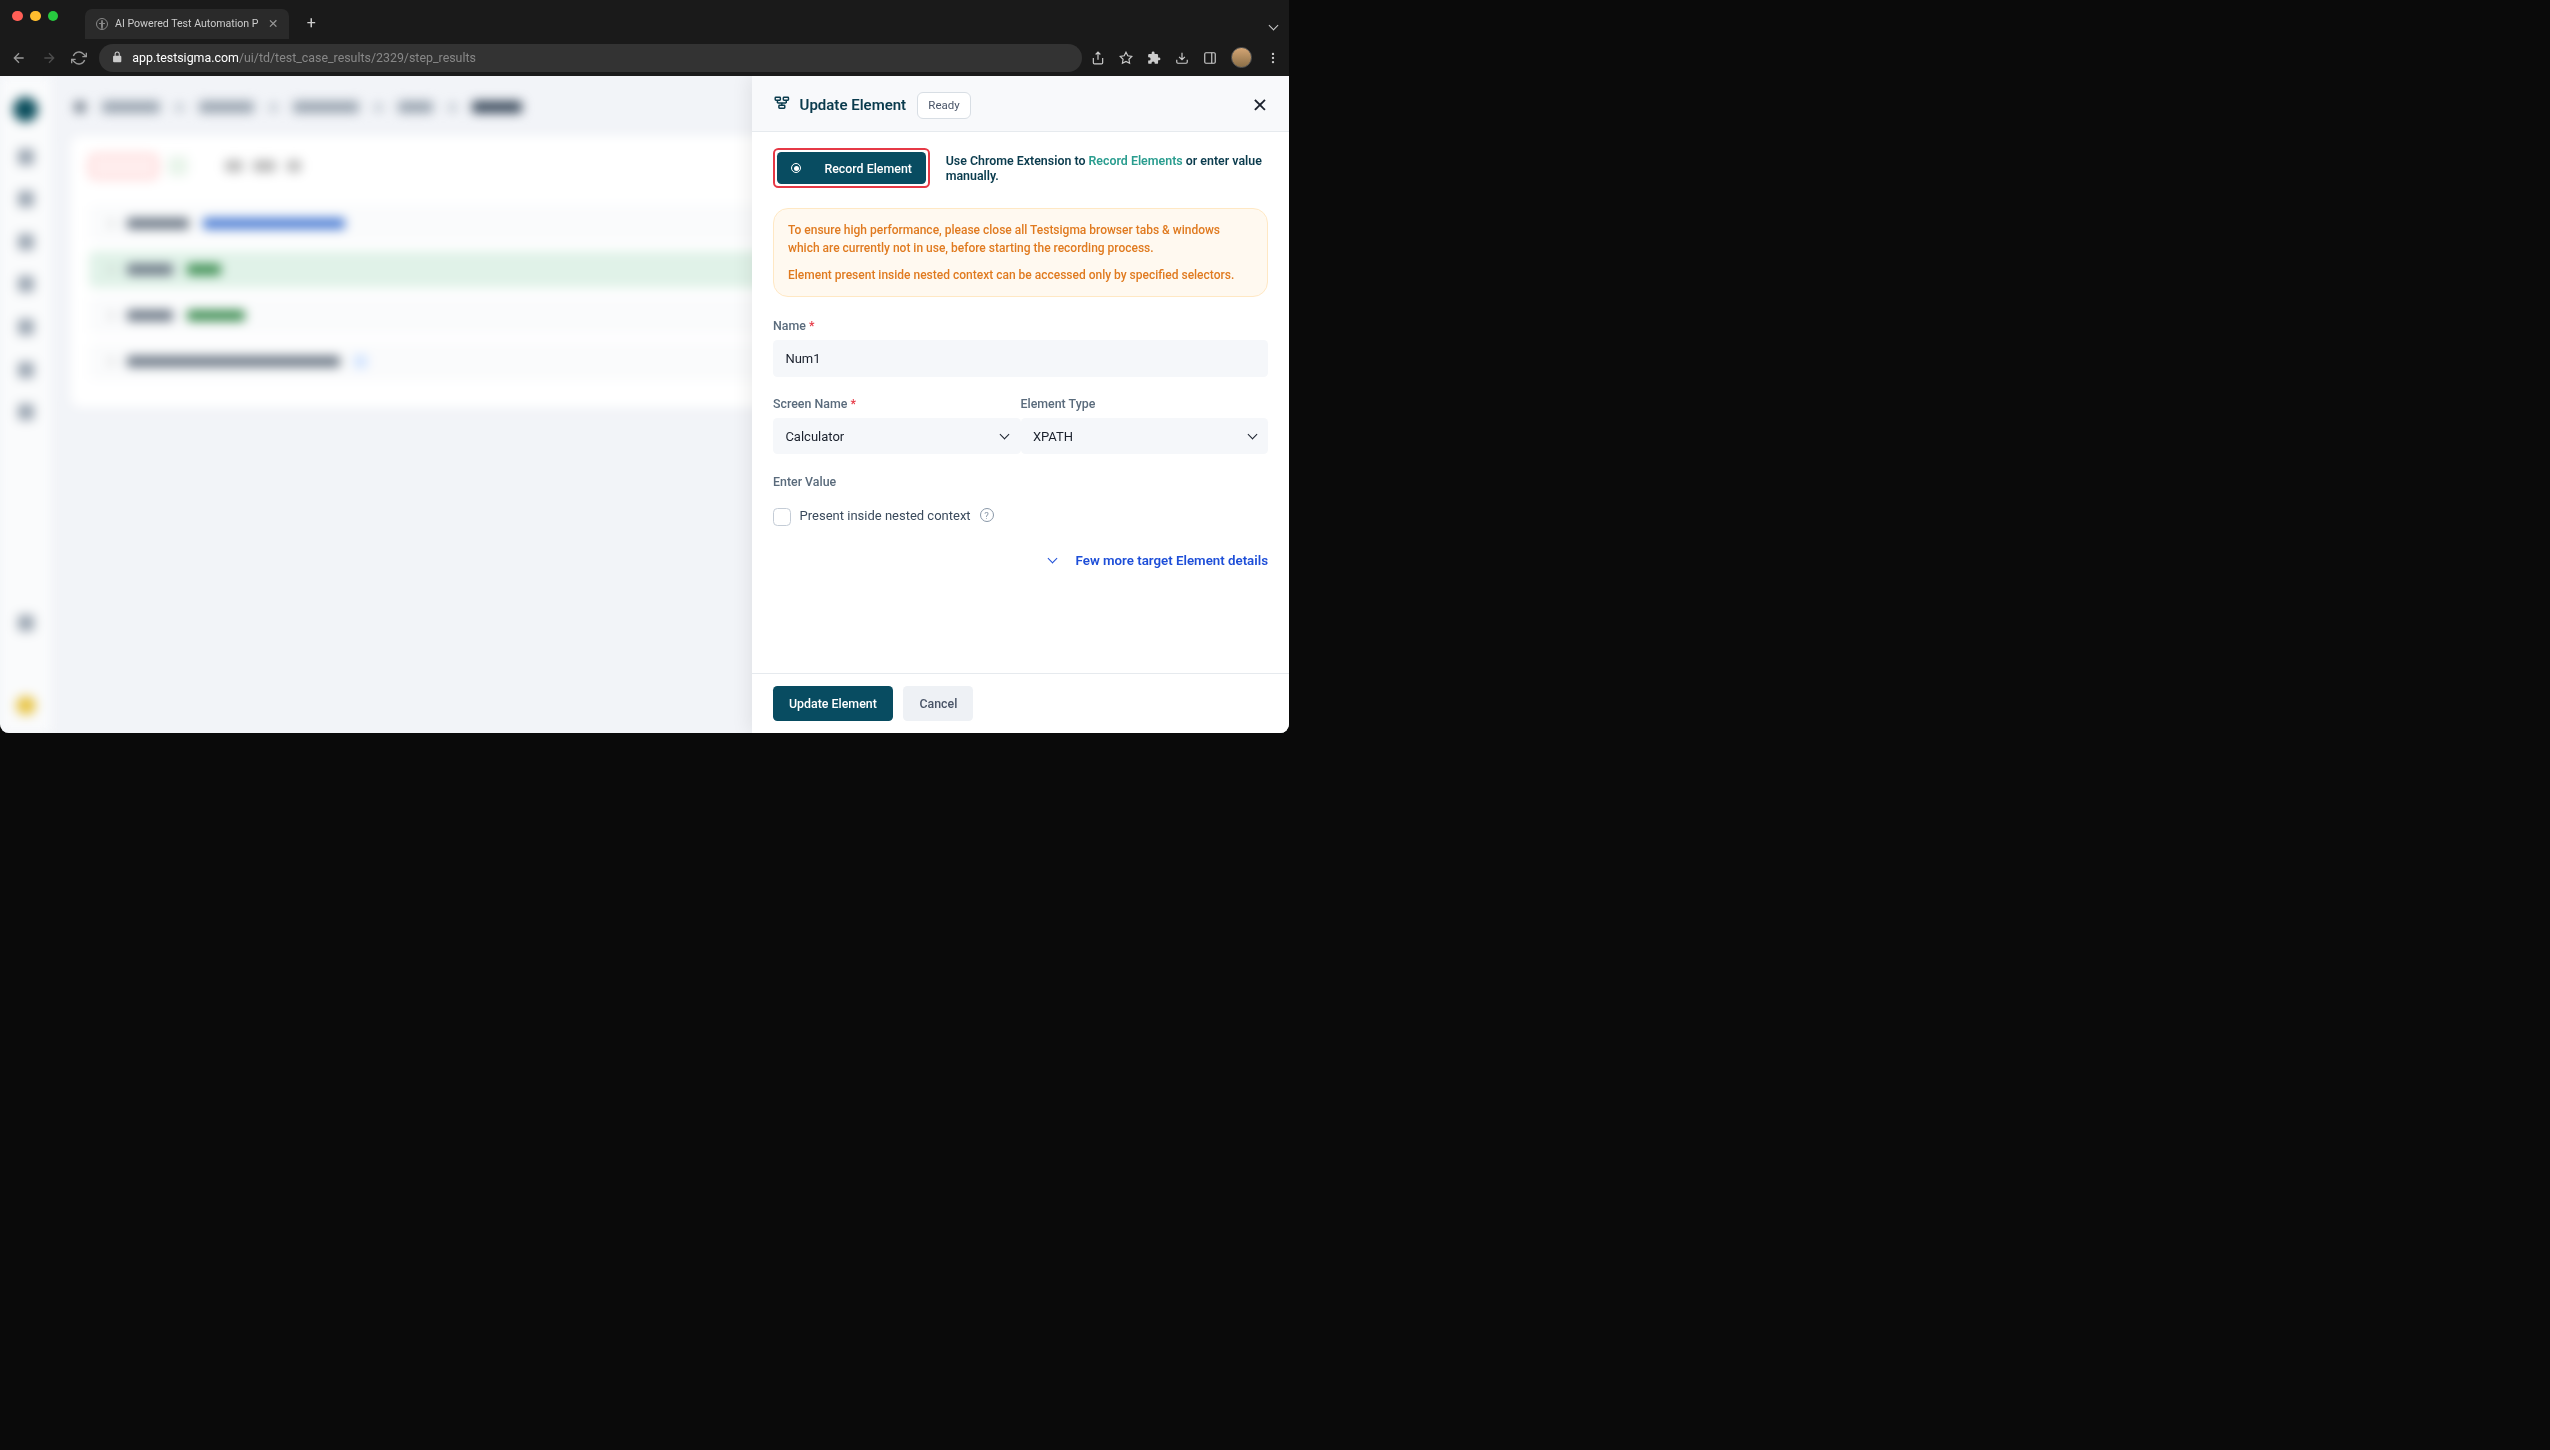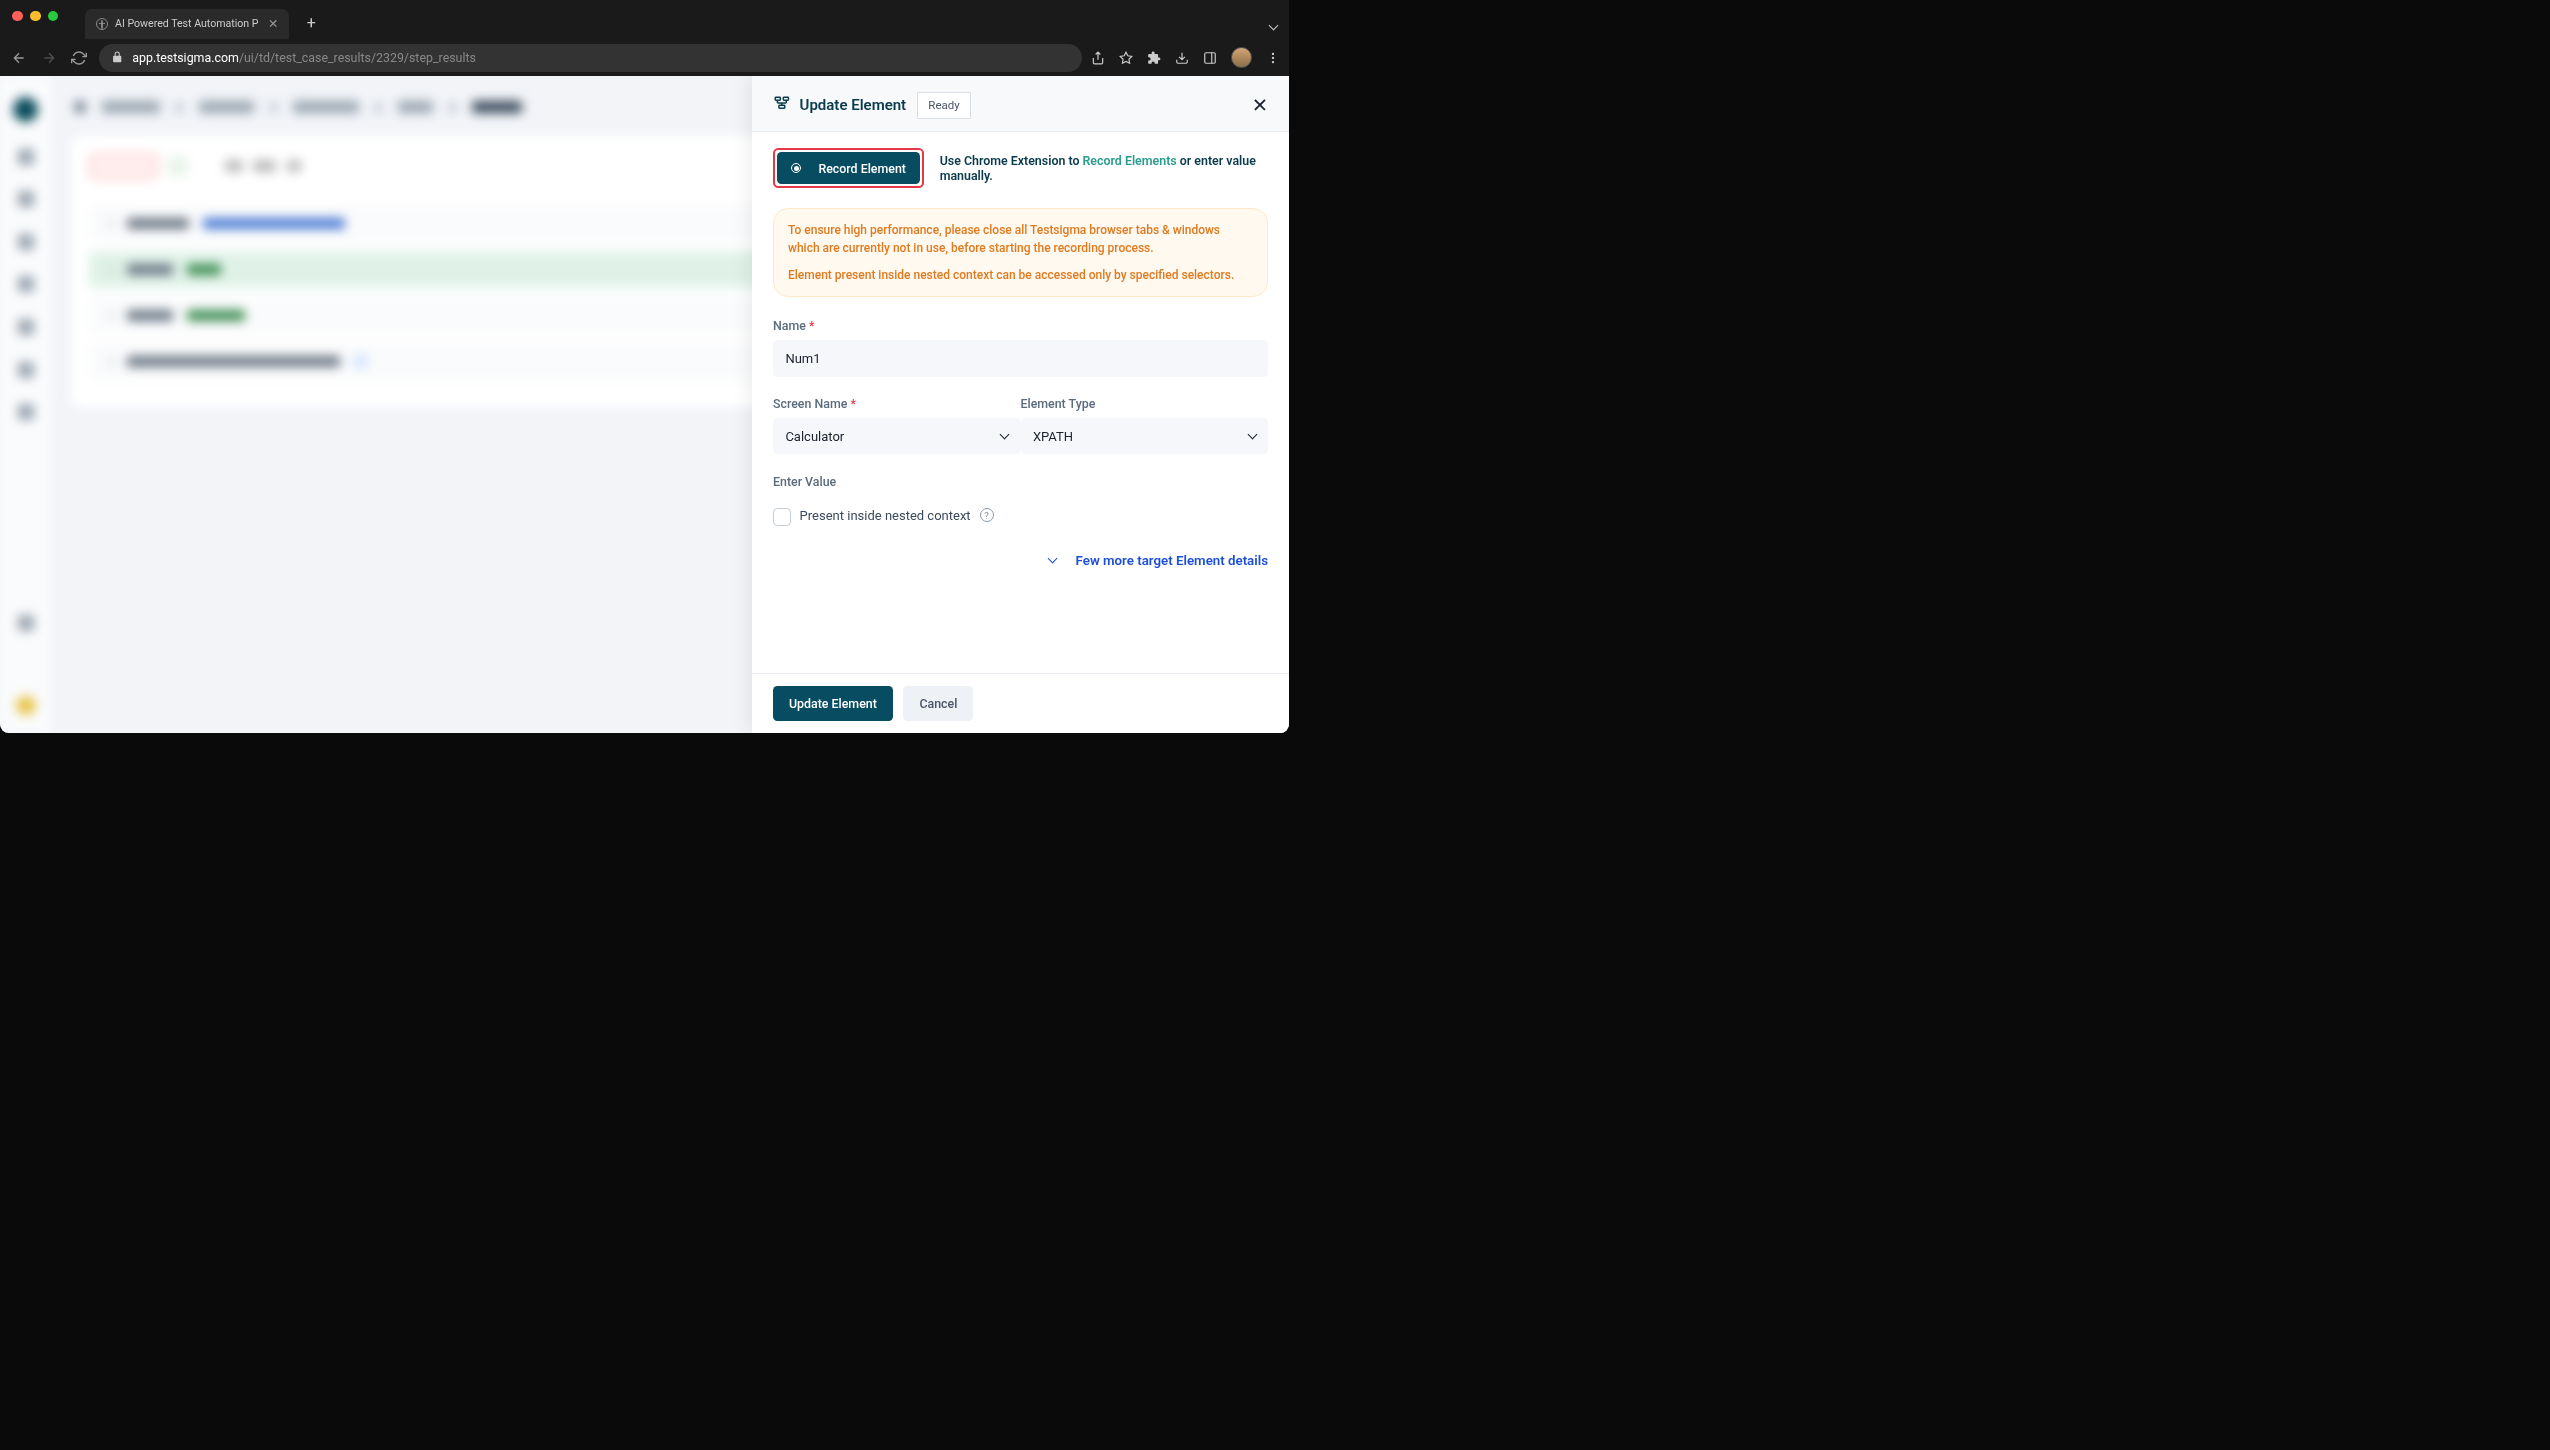--- a/index.html
+++ b/index.html
@@ -51,28 +51,28 @@
 .bg-step.active { background: #e0f2e8; }
 .bg-step-chev { width: 7px; height: 7px; border-right: 1.8px solid #999; border-bottom: 1.8px solid #999; transform: rotate(-45deg); }
 .bg-step-text { height: 10.6px; background: #6b7785; border-radius: 2.7px; }
 .bg-step-link { height: 10.6px; background: #3a8c4f; border-radius: 2.7px; }
 
 
 .panel { position: absolute; top: 0; right: 0; bottom: 0; width: 537px; background: #fff; box-shadow: -3.5px 0 17.7px rgba(0,0,0,0.08); display: flex; flex-direction: column; }
 .panel-header { display: flex; align-items: center; padding: 16px 21px 12.4px; background: #f8f9fb; border-bottom: 0.9px solid #e6eaee; }
 .panel-header-icon { margin-right: 8.9px; }
 .panel-title { font-size: 15px; font-weight: 600; color: #0a3b4d; margin-right: 10.6px; }
-.ready-badge { border: 0.9px solid #d8dee4; background: #fff; border-radius: 1px; padding: 5.3px 10.6px; font-size: 11.5px; color: #4a5568; text-align: center; }
+.ready-badge { border: 0.9px solid #d8dee4; background: #fff; border-radius: 6px; padding: 5.3px 10.6px; font-size: 11.5px; color: #4a5568; text-align: center; }
 .panel-close { margin-left: auto; font-size: 19.5px; color: #1a202c; cursor: pointer; background: none; border: none; }
 
 .panel-body { flex: 1; padding: 8.9px 21px 21px; overflow-y: auto; }
 
 .record-row { display: flex; align-items: center; gap: 16px; margin-top: 7px; margin-bottom: 19.5px; }
 .record-btn-wrap { border: 2.7px solid #e63946; border-radius: 5.3px; padding: 1.8px; }
-.record-btn { background: #084c61; color: #fff; border-radius: 4.4px; padding: 8.9px 14px; display: flex; align-items: center; gap: 17px; font-size: 12.4px; font-weight: 500; border: none; }
+.record-btn { background: #084c61; color: #fff; border-radius: 4.4px; padding: 8.9px 14px; display: flex; align-items: center; gap: 23px; font-size: 12.4px; font-weight: 500; border: none; }
 .record-dot { width: 10.6px; height: 10.6px; border: 1.8px solid #fff; border-radius: 50%; position: relative; }
 .record-dot::after { content: ''; position: absolute; inset: 1.8px; background: #fff; border-radius: 50%; }
 .ext-text { font-size: 12.4px; font-weight: 600; color: #0a3b4d; flex: 1; }
 .ext-link { color: #2a9d8f; }
 
 .warn-box { background: #fff9f0; border: 0.9px solid #ffe8c4; border-radius: 15px; padding: 12.4px 14px; color: #e07a1f; font-size: 12px; font-weight: 500; line-height: 1.5; margin-bottom: 21px; }
 .warn-box p + p { margin-top: 8.9px; }
 
 .field-label { font-size: 12.4px; font-weight: 500; color: #5a6b7c; margin-bottom: 7px; }
 .req { color: #e63946; }

